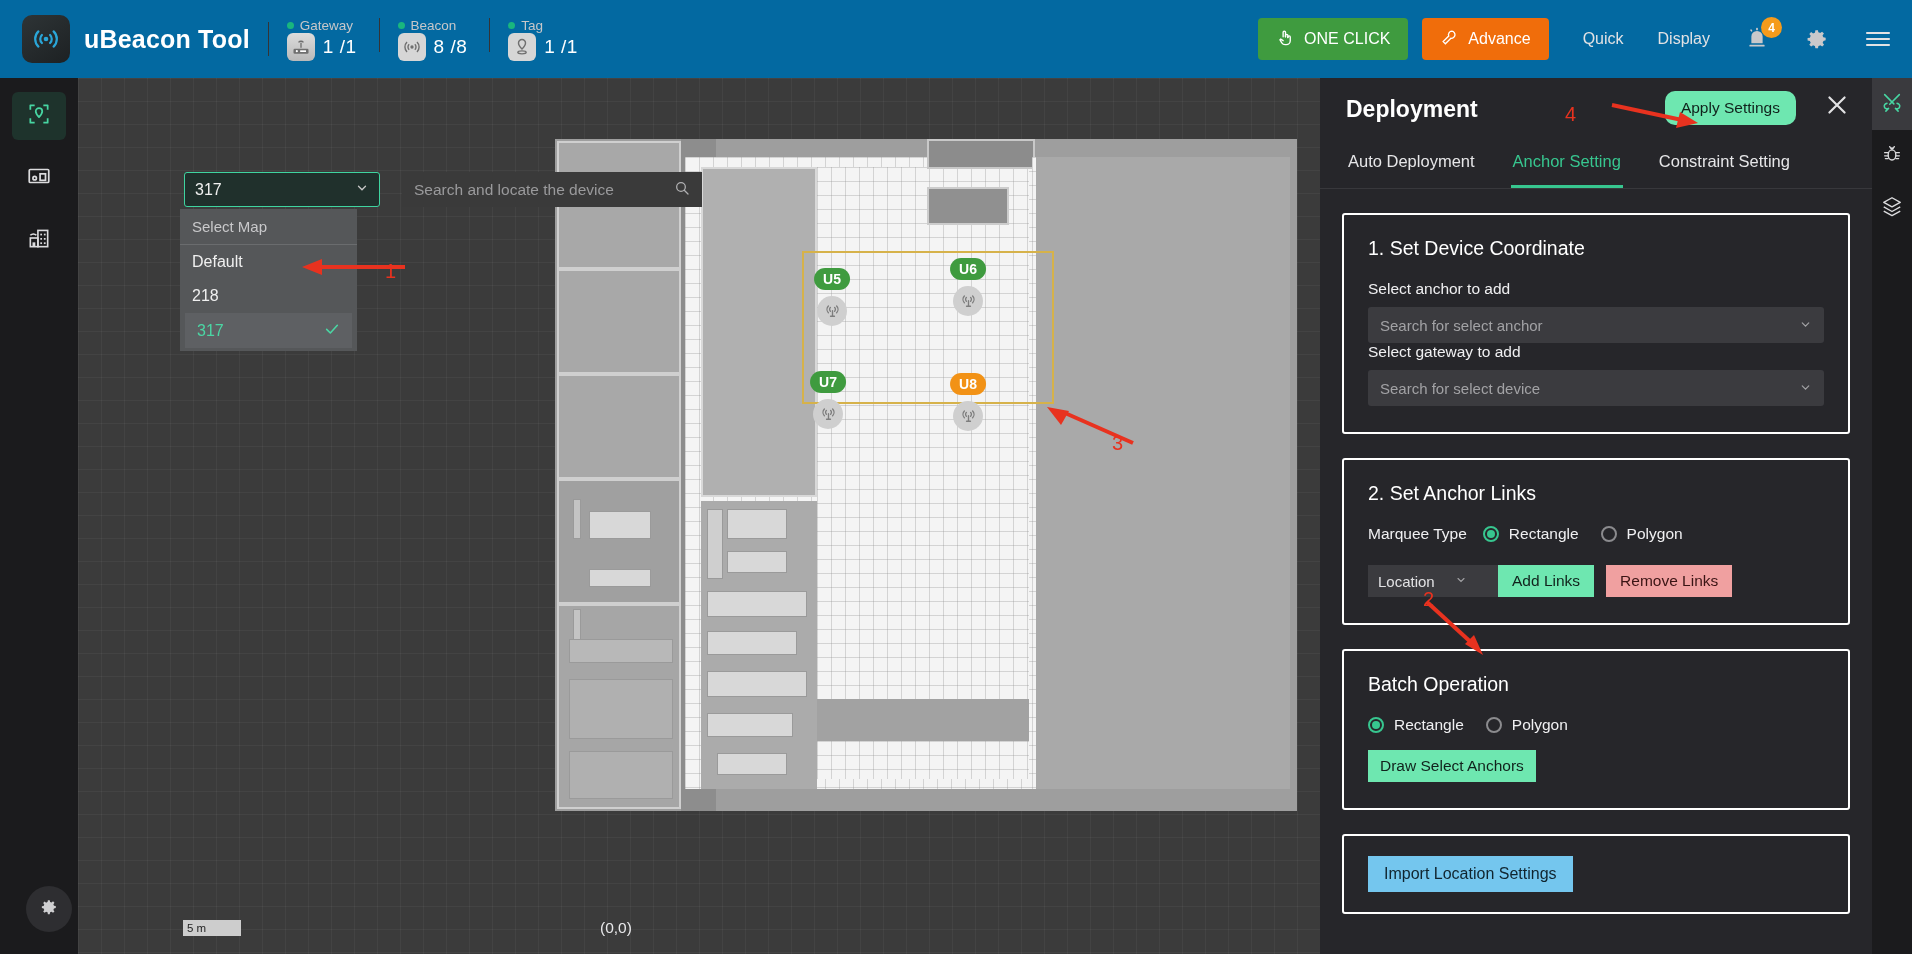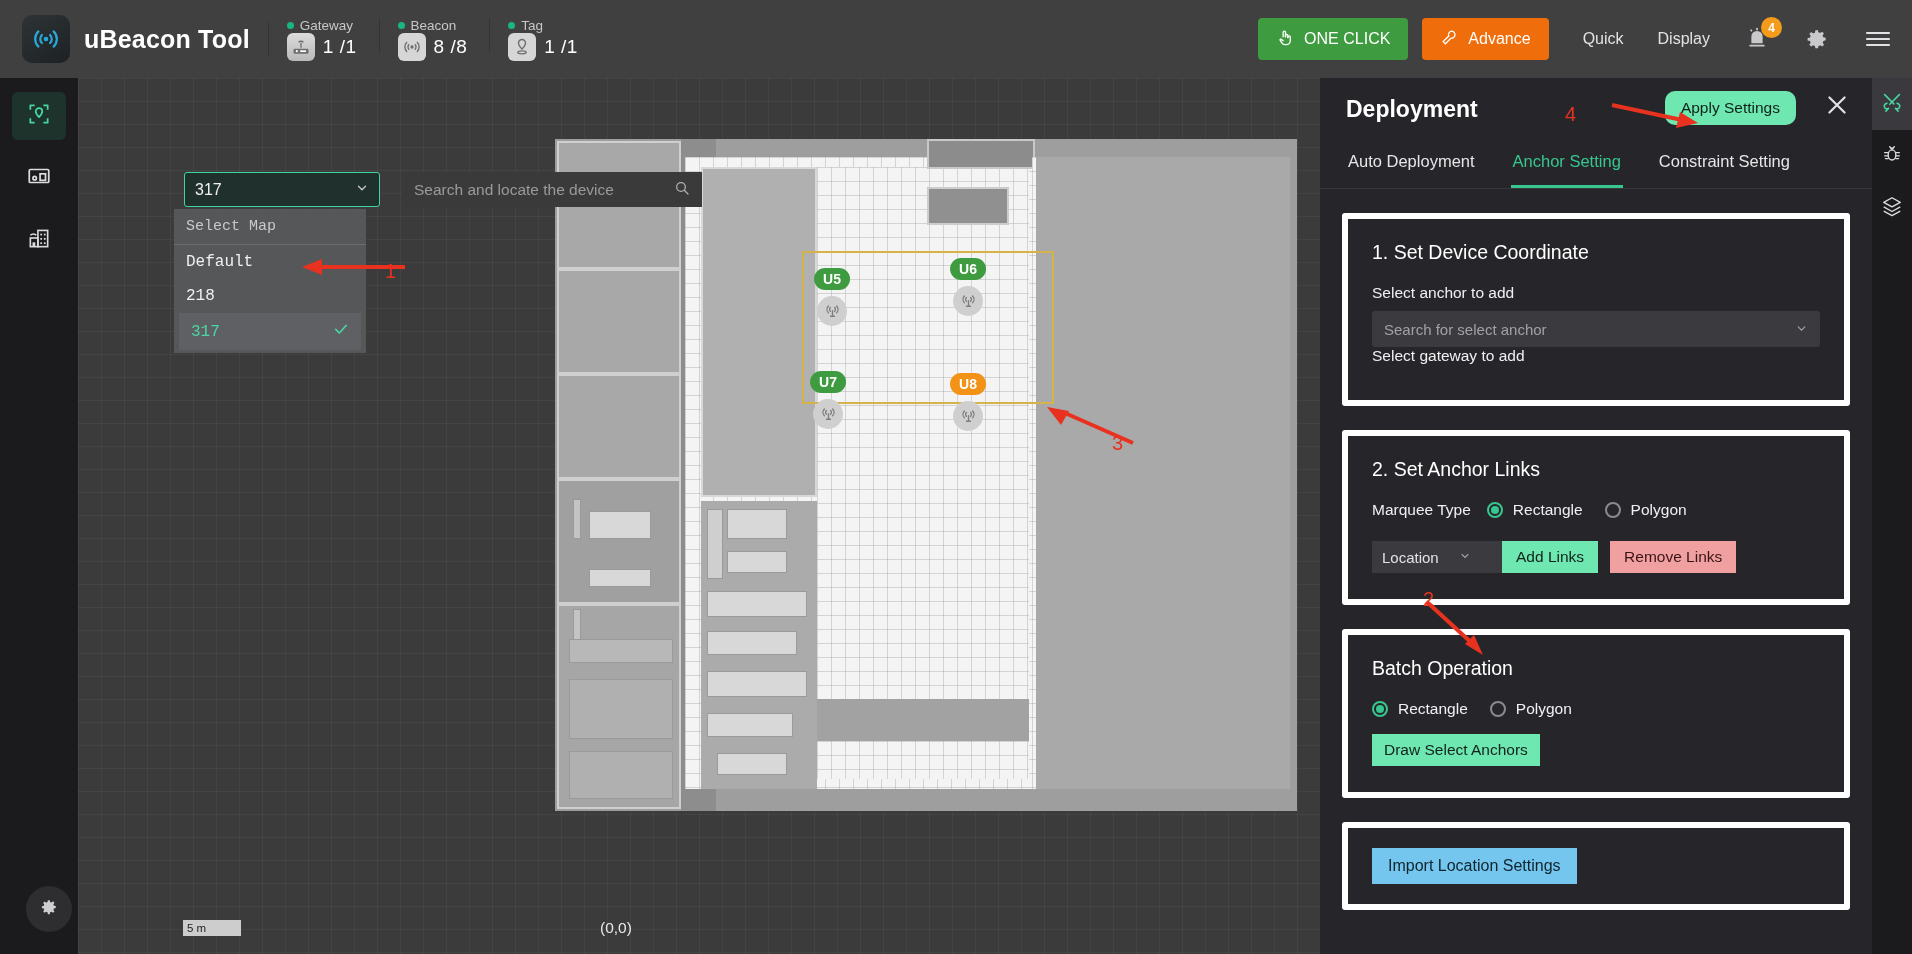--- a/index.html
+++ b/index.html
@@ -5,21 +5,21 @@
   * { box-sizing: border-box; margin: 0; padding: 0; }
   html, body {
     width: 1912px; height: 954px;
     background: #1a1a1c;
     font-family: "Liberation Sans", sans-serif;
     overflow: hidden;
   }
   
   .header {
     position: absolute; left: 0; top: 0; width: 1912px; height: 78px;
-    background: #404040;
+    background: #0369a1;
     display: flex; align-items: center;
   }
   .logo-box {
     width: 48px; height: 48px; margin-left: 22px; border-radius: 10px;
     background: linear-gradient(145deg,#2e3436,#1d2123);
     display: flex; align-items: center; justify-content: center;
   }
   .app-title {
     color: #ffffff; font-size: 25px; font-weight: bold; margin-left: 14px;
     letter-spacing: .2px;
@@ -109,22 +109,22 @@
     display:flex; align-items:center; justify-content:center; cursor:pointer;
   }
   .map-select {
     position:absolute; left: 106px; top: 94px; width: 196px; height: 35px;
     background:#20302c; border:1px solid #3fd4a0; border-radius:3px;
     display:flex; align-items:center; padding: 0 10px; color:#f0f0f0; font-size:16px;
     cursor:pointer; z-index: 40;
   }
   .map-select .caret { margin-left:auto; color:#c8c8c8; font-size: 12px; }
   .map-dropdown {
-    position:absolute; left:96px; top:131px; width:192px; background:#555759;
-    z-index: 39; padding-bottom: 3px; font-family: Liberation Mono, monospace;
+    position:absolute; left:102px; top:131px; width:177px; background:#555759;
+    z-index: 39; padding-bottom: 3px;
   }
   .dd-header { padding: 9px 12px; color:#c9c9cb; font-size:15px; border-bottom:1px solid #6a6c6e; }
   .dd-item { padding: 8px 12px; color:#f0f0f0; font-size:16px; cursor:pointer; display:flex; align-items:center;}
   .dd-item.selected { background:#5e6063; color:#4bd6a4; margin: 0 5px; }
   .dd-check { margin-left:auto; color:#4bd6a4; font-size: 15px; }
   .map-search {
     position:absolute; left: 324px; top: 94px; width: 300px; height: 35px;
     background:#3a3a3a; display:flex; align-items:center; padding: 0 12px;
     color:#9a9a9c; font-size:15.5px; z-index:30;
   }
@@ -150,21 +150,21 @@
     position:absolute; right: 76px; top: 13px;
     background:#6ee7b0; color:#11221c; border:none; border-radius:10px;
     height: 34px; padding: 0 16px; font-size: 15.5px; cursor:pointer;
     font-family:"Liberation Sans",sans-serif;
   }
   .btn-close { position:absolute; right: 22px; top: 14px; cursor:pointer; }
   .tabs { display:flex; padding: 0 26px; border-bottom:1px solid #38383c; gap: 34px; }
   .tab { color:#e6e6e8; font-size:16.5px; padding: 12px 2px 14px; cursor:pointer; }
   .tab.active { color:#37c68f; border-bottom:3px solid #37c68f; }
   .card {
-    margin: 24px 22px 0; border:6px solid #ffffff; border-radius:3px; padding: 22px 24px 26px;
+    margin: 24px 22px 0; border:2px solid #ffffff; border-radius:3px; padding: 22px 24px 26px;
   }
   .card-title { color:#fff; font-size: 19.5px; margin-bottom: 20px; }
   .field-label { color:#f0f0f2; font-size:15.5px; margin-bottom:9px; }
   .field-box {
     height: 36px; background:#3b3b3f; display:flex; align-items:center; padding: 0 12px;
     color:#a2a2a5; font-size:15px; border-radius:3px; cursor:pointer;
   }
   .field-box .caret { margin-left:auto; color:#a2a2a5; font-size:11px;}
   .link-row { margin: 12px 0 20px; font-size:15.5px; }
   .glink { color:#37c68f; cursor:pointer; }
@@ -538,20 +538,28 @@
     <div class="field-label">Select anchor to add</div>
     <div class="field-box">
       <span>Search for select anchor</span>
       <span class="caret">
         <svg width="13" height="13" viewBox="0 0 24 24" fill="none" stroke="#a2a2a5" stroke-width="2.2" stroke-linecap="round">
             <path d="M6 9l6 6 6-6"></path>
           </svg>
       </span>
     </div>
     <div class="field-label">Select gateway to add</div>
+    <div class="field-box">
+      <span>Search for select device</span>
+      <span class="caret">
+        <svg width="13" height="13" viewBox="0 0 24 24" fill="none" stroke="#a2a2a5" stroke-width="2.2" stroke-linecap="round">
+            <path d="M6 9l6 6 6-6"></path>
+          </svg>
+      </span>
+    </div>
   </div>
 
   <div class="card">
     <div class="card-title">2. Set Anchor Links</div>
     <div class="radio-row">
       <span class="radio-lbl" style="margin-right:6px">Marquee Type</span>
       <span class="radio on"></span>
       <span class="radio-lbl">Rectangle</span>
       <span class="radio" style="margin-left:12px"></span>
       <span class="radio-lbl">Polygon</span>

